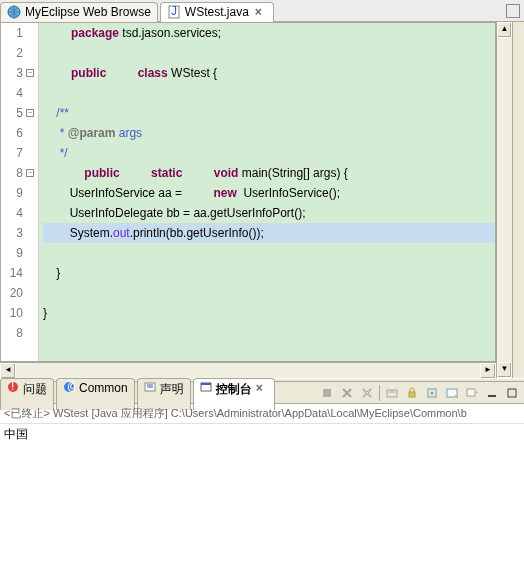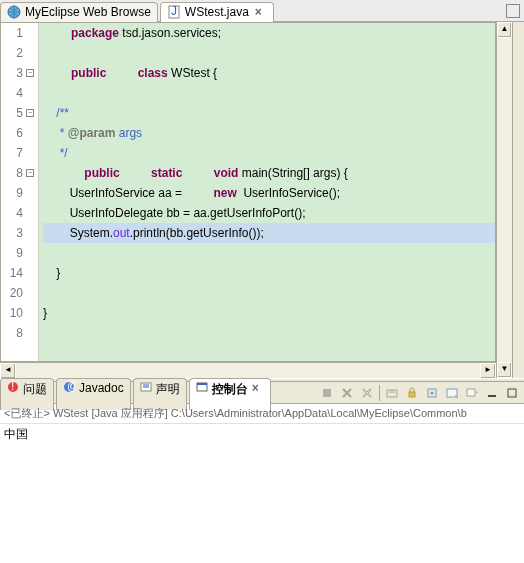--- a/index.html
+++ b/index.html
@@ -163,21 +163,21 @@
       </span>
     <span>问题</span>
   </div>
   <div class="tab">
     <span class="icon">
         <svg width="12" height="12">
           <circle cx="6" cy="6" r="5" fill="#4080e0"></circle>
           <text x="4" y="9" font-size="8" fill="#fff">@</text>
         </svg>
       </span>
-    <span>Javadoc</span>
+    <span>Common</span>
   </div>
   <div class="tab">
     <span class="icon">
         <svg width="12" height="12">
           <rect x="1" y="2" width="10" height="8" fill="#fff" stroke="#888"></rect>
           <line x1="3" y1="4" x2="9" y2="4" stroke="#3060c0"></line>
           <line x1="3" y1="6" x2="9" y2="6" stroke="#3060c0"></line>
         </svg>
       </span>
     <span>声明</span>

